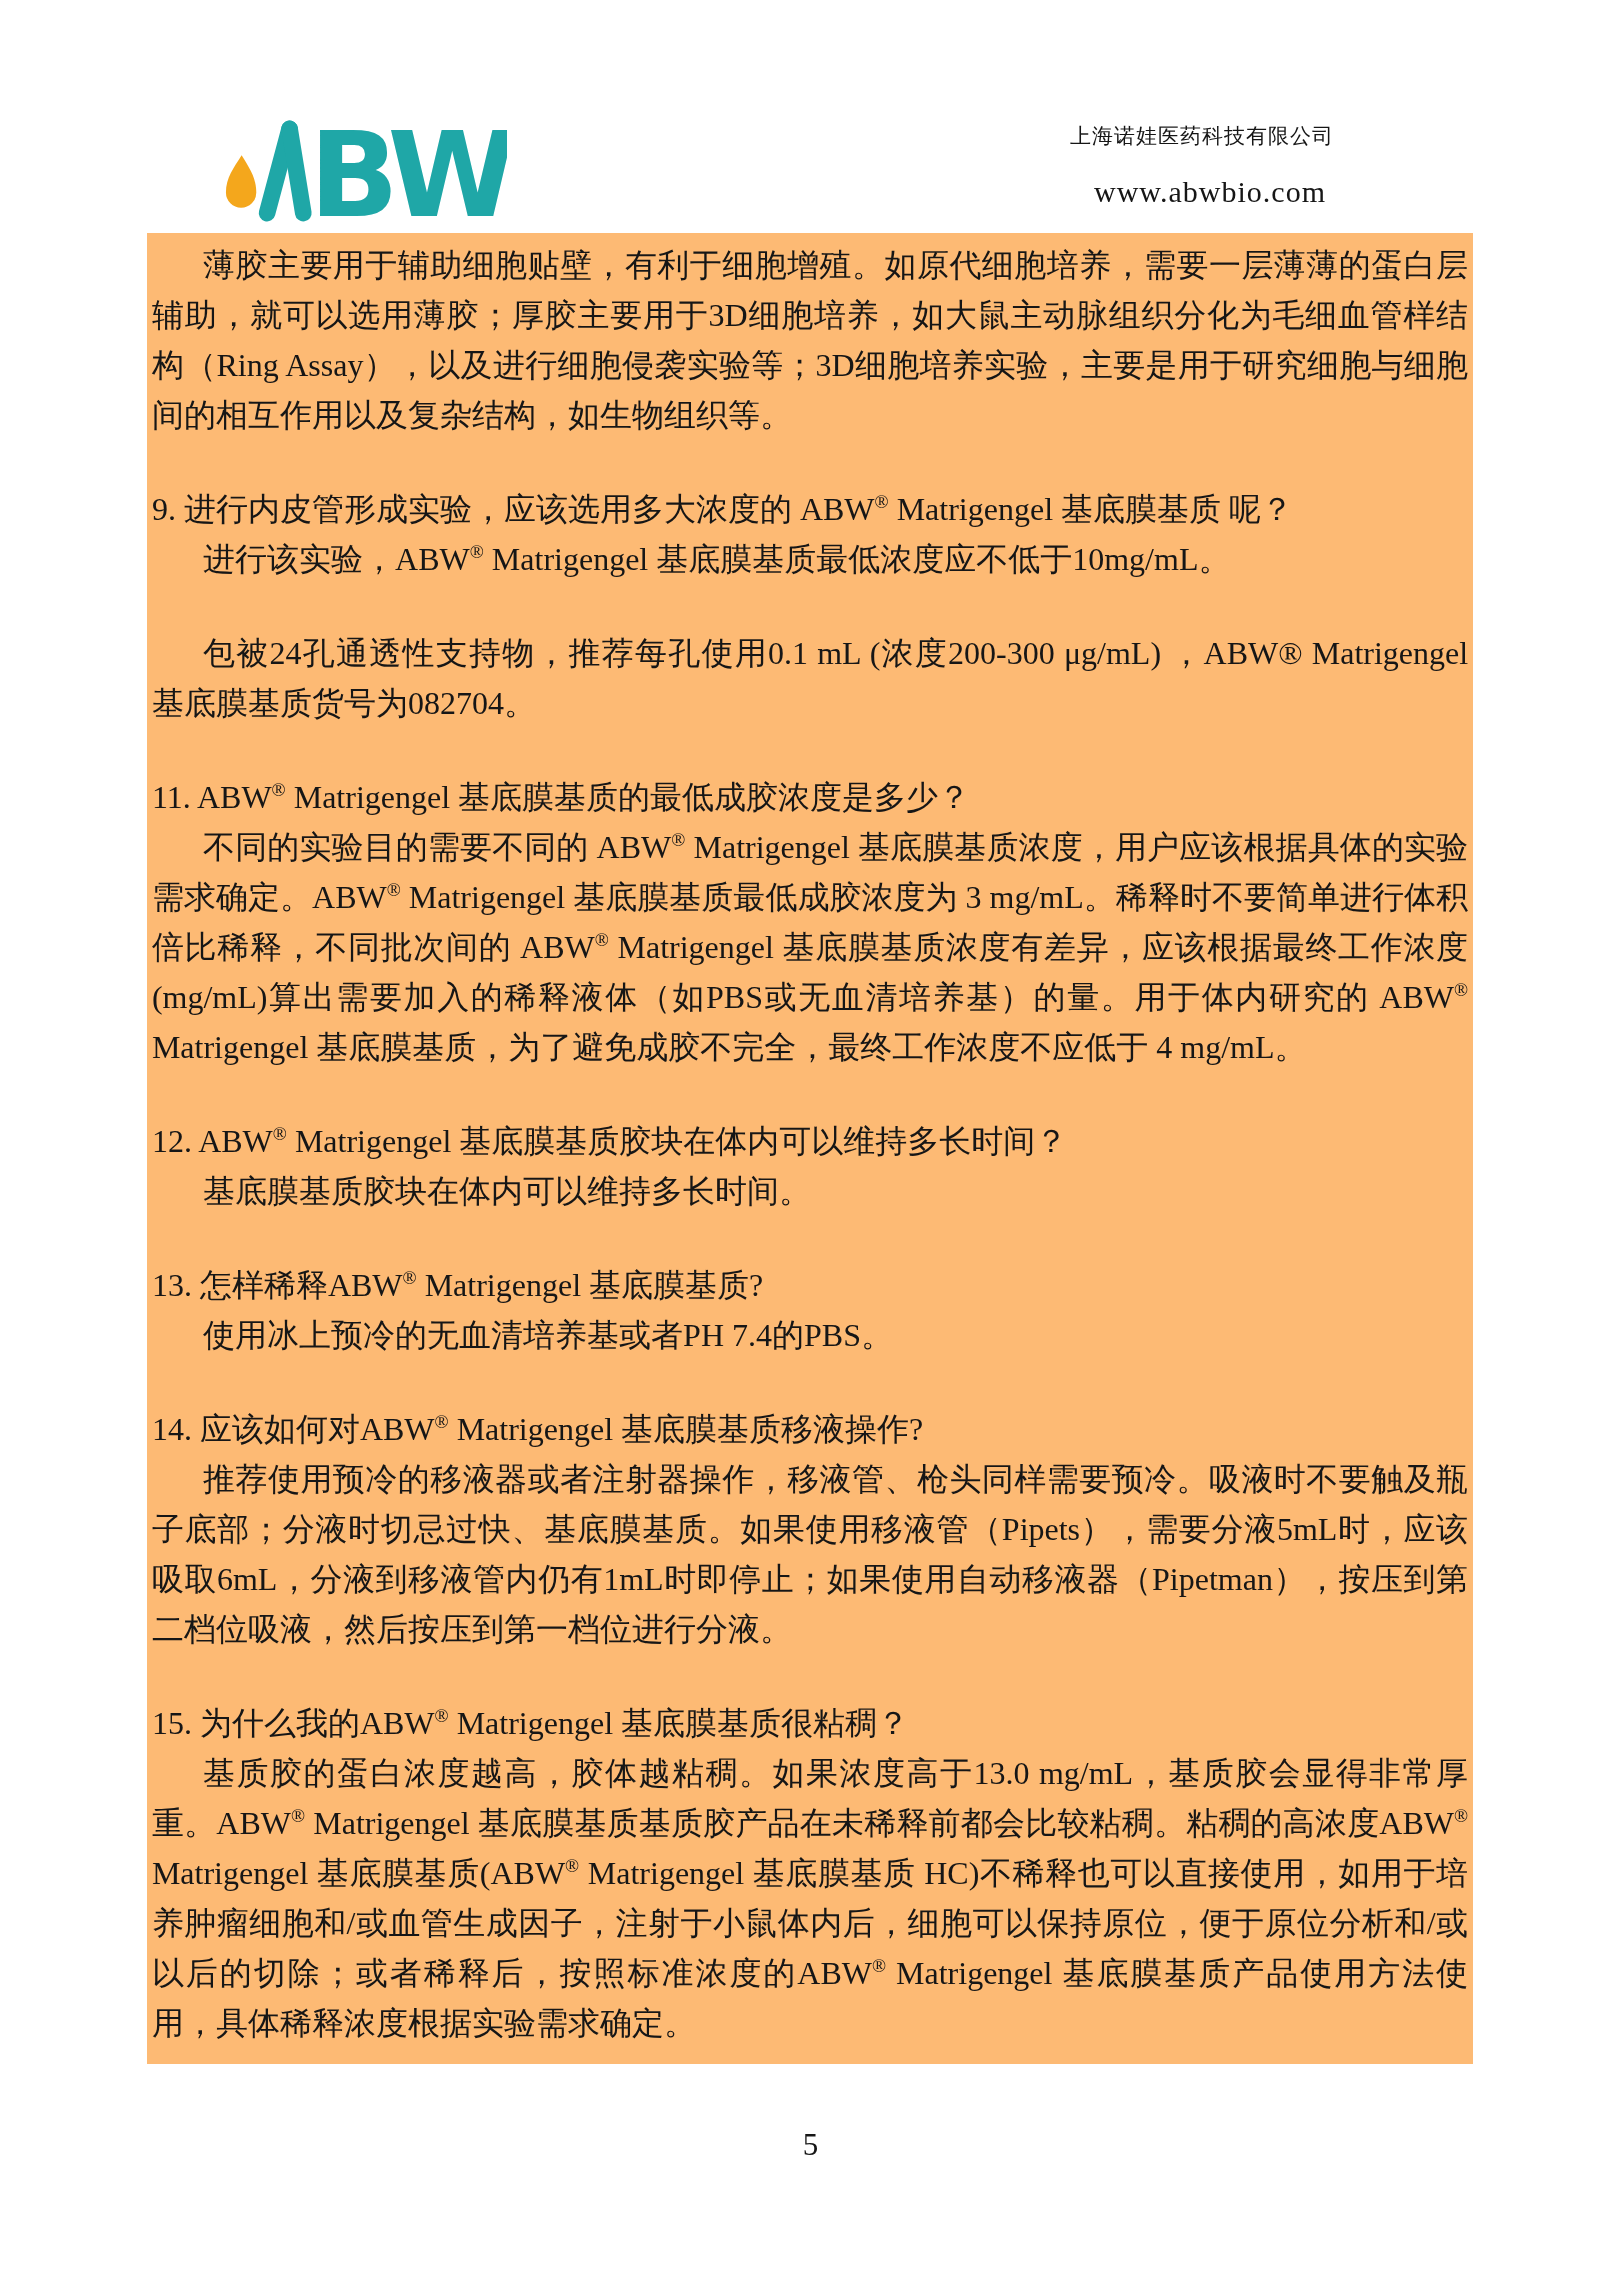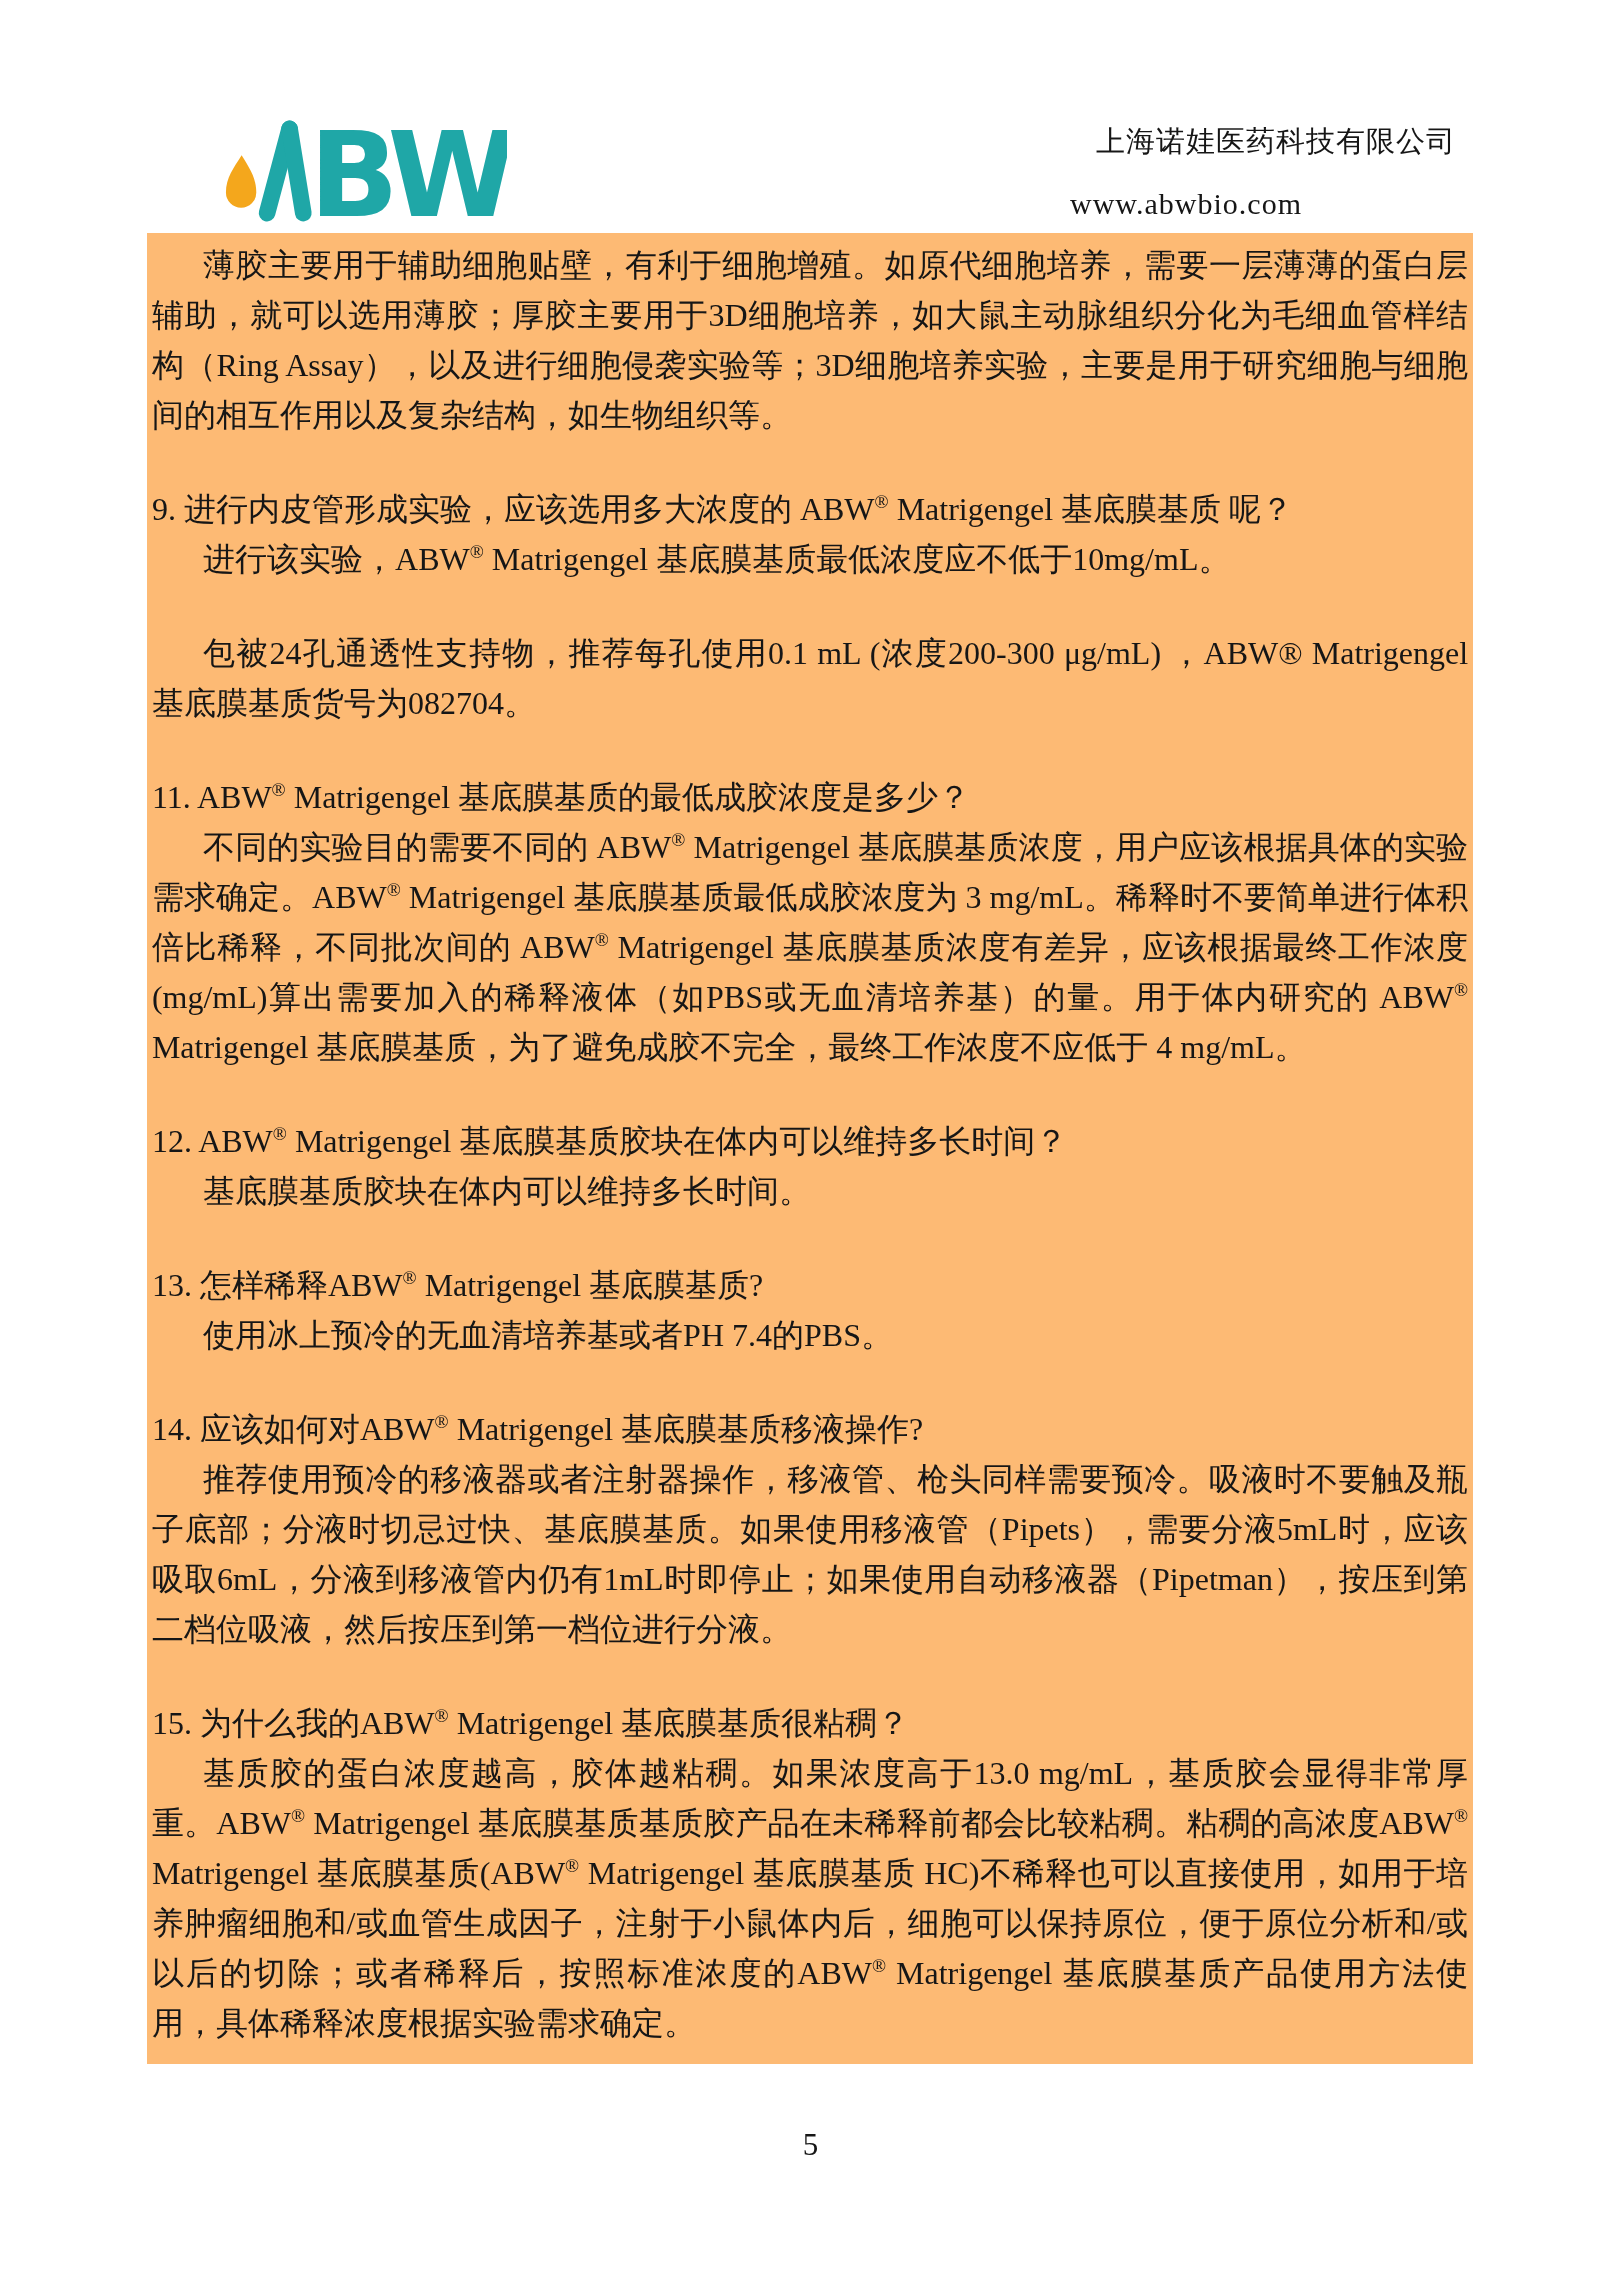--- a/index.html
+++ b/index.html
@@ -34,30 +34,30 @@
     width: 284px;
     height: 106px;
   }
   .header-right {
     position: absolute;
     left: 1070px;
     top: 122px;
     width: 412px;
   }
   .company-name {
-    font-size: 29px;
+    font-size: 21px;
     letter-spacing: 1px;
     white-space: nowrap;
-    text-align: center;
   }
   .website-url {
     font-size: 30px;
     margin-top: 24.5px;
     letter-spacing: 1px;
     white-space: nowrap;
+    margin-left: 24px;
   }
 
   
   .content {
     position: absolute;
     left: 147px;
     top: 233px;
     width: 1326px;
     box-sizing: border-box;
     background: #fdba74;

